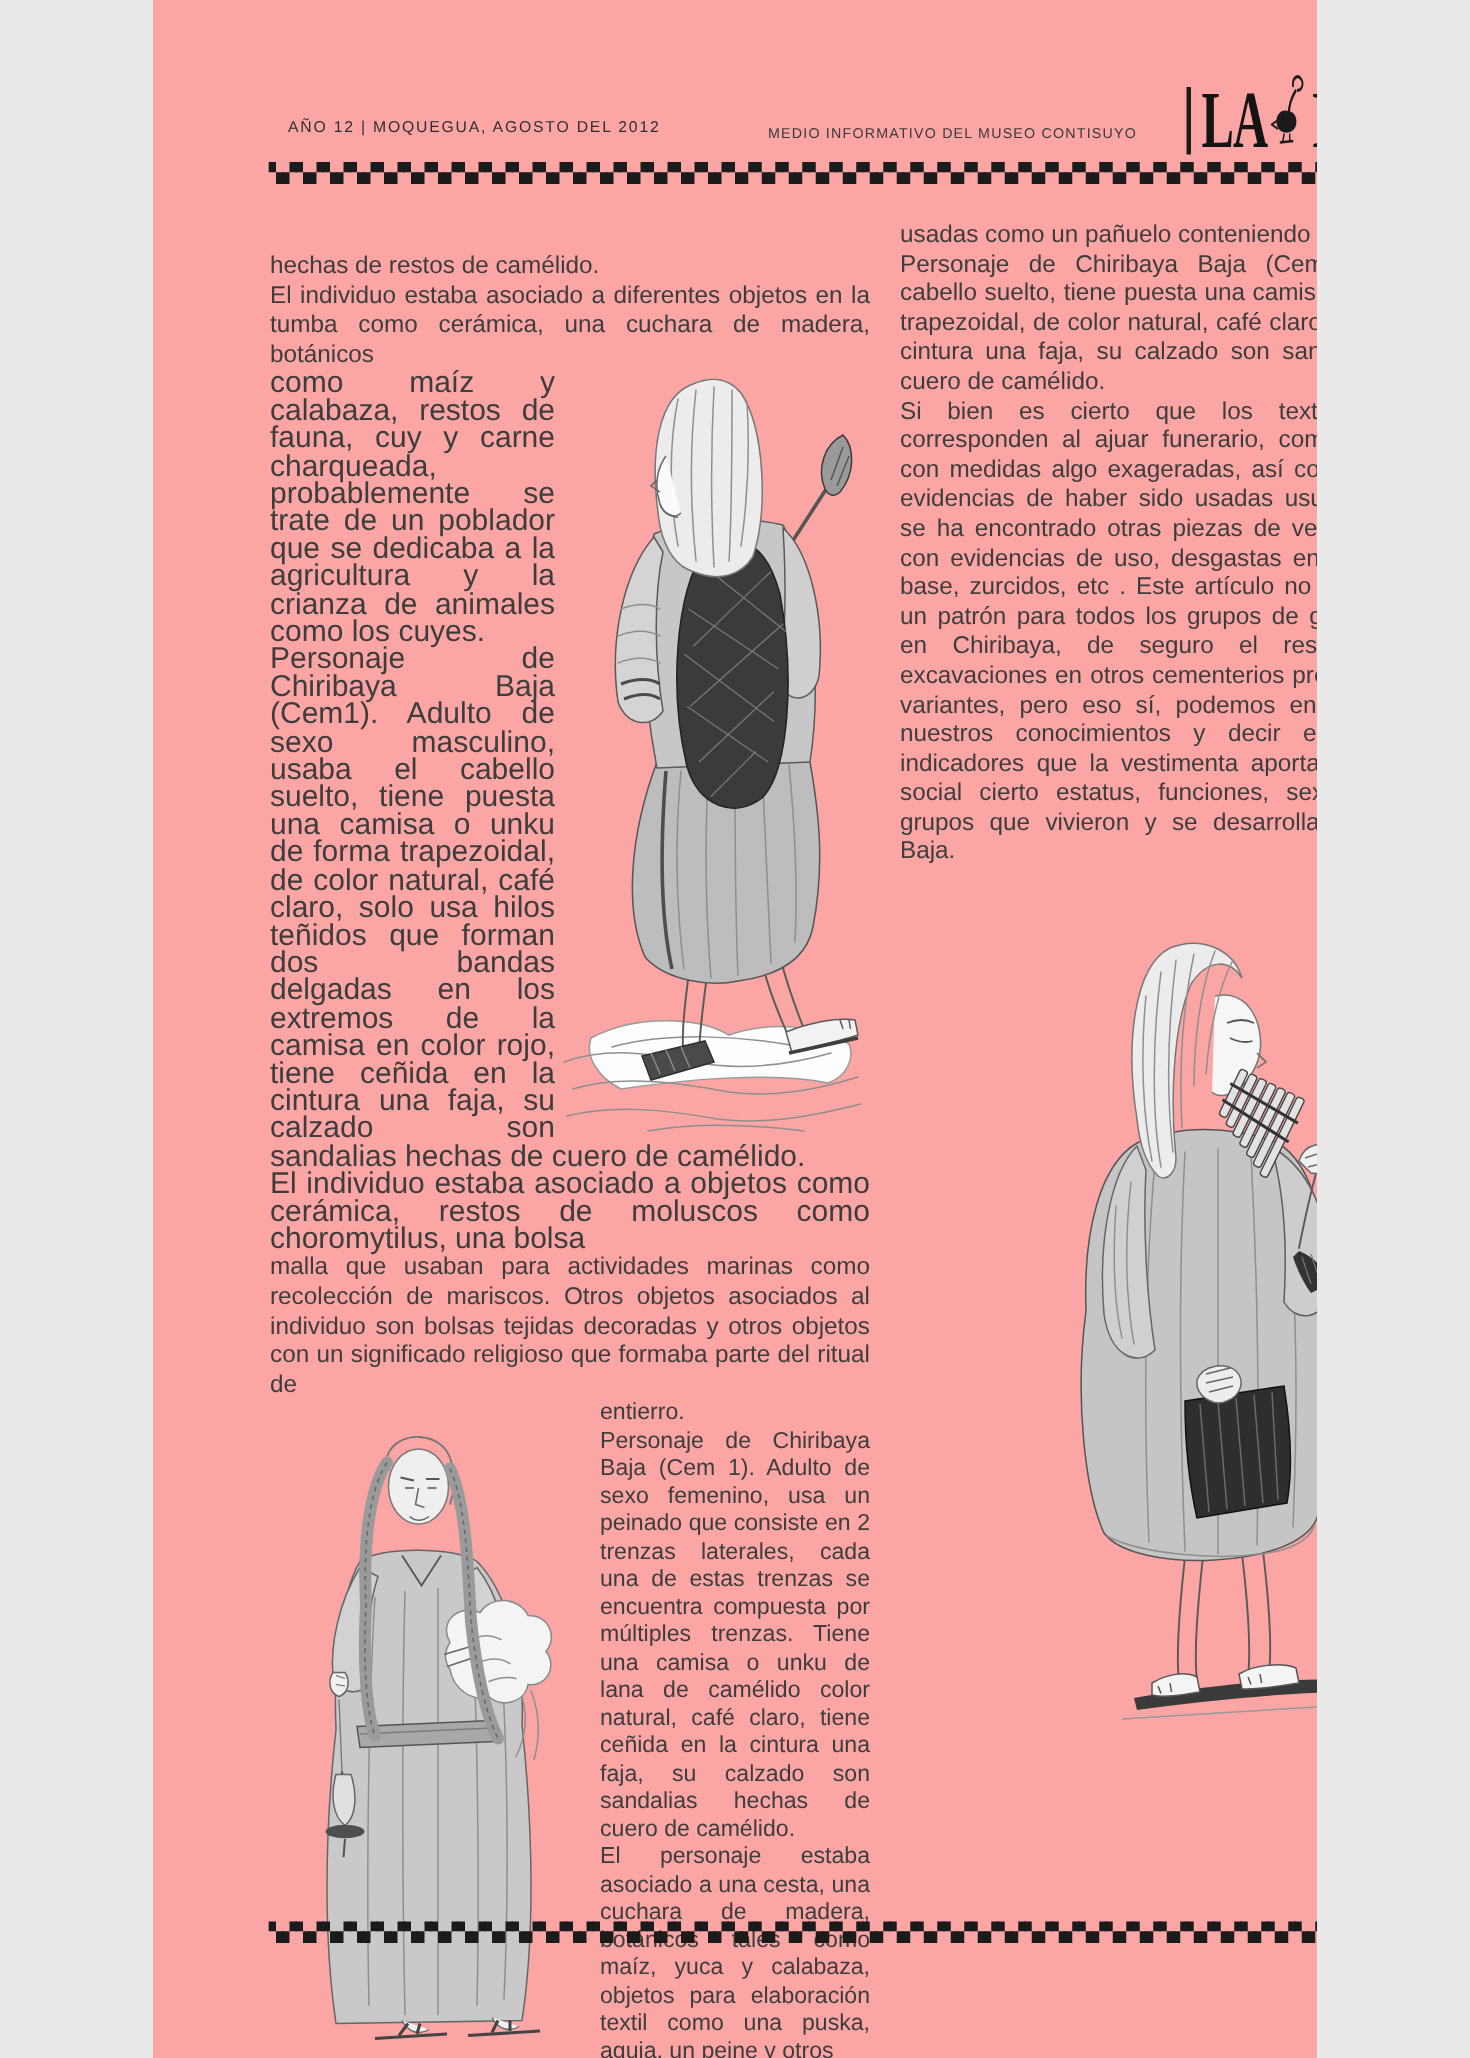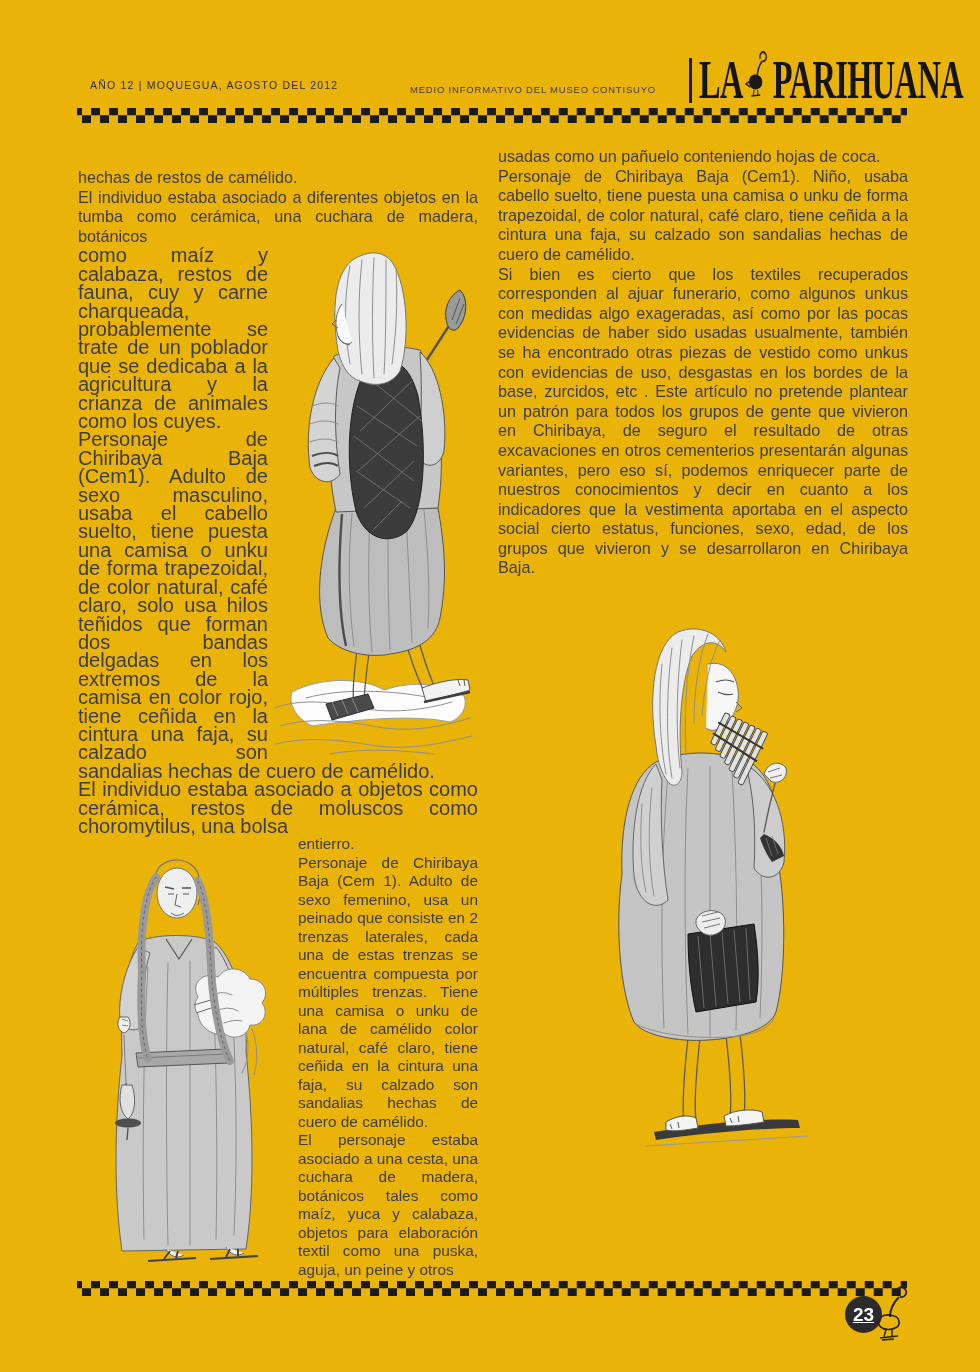--- a/index.html
+++ b/index.html
@@ -1,16 +1,16 @@
 <!DOCTYPE html>
 <html><head>
 <meta charset="utf-8">
 <style>
   html,body{margin:0;padding:0;background:#e9e9e9;}
-  .page{position:relative;width:980px;height:1372px;background:#eab308;margin:0 auto;
+  .page{position:relative;width:776px;height:1372px;background:#fca5a5;margin:0 auto;
         font-family:"Liberation Sans",sans-serif;color:#3d3d3d;overflow:hidden;}
 
   
   .issue-line{position:absolute;left:90px;top:79px;font-size:10.5px;letter-spacing:1.2px;
               color:#2e2e2e;white-space:nowrap;}
   .tagline{position:absolute;left:410px;top:84px;width:272px;text-align:left;
            font-size:9.5px;letter-spacing:0.8px;color:#3a3a3a;white-space:nowrap;}
   .mast-divider{position:absolute;left:689px;top:58px;width:3px;height:45px;background:#1c1c1c;}
   .masthead{position:absolute;left:699px;top:53px;white-space:nowrap;}
   .masthead-inner{display:inline-flex;align-items:flex-end;gap:4px;
@@ -126,20 +126,21 @@
         <path class="sketch-line" d="M78,20 C72,50 72,85 78,118 M90,14 C86,50 86,90 90,128 M102,12 C100,50 100,95 102,132 M114,14 C114,50 114,95 112,128 M124,22 C126,55 124,90 120,118"></path>
 
         <path d="M70,58 C64,66 62,78 66,90 C69,98 76,100 80,96" fill="#fafafa" stroke="#666"></path>
         <path d="M64,74 L60,78 L66,82 M66,90 Q68,97 78,99" fill="none" stroke="#666" stroke-width="1"></path>
       </svg>
     </div>
 
     <p class="wrap1">como maíz y calabaza, restos de fauna, cuy y carne charqueada, probablemente se trate de un poblador que se dedicaba a la agricultura y la crianza de animales como los cuyes.</p>
     <p class="wrap1">Personaje de Chiribaya Baja (Cem1). Adulto de sexo masculino, usaba el cabello suelto, tiene puesta una camisa o unku de forma trapezoidal, de color natural, café claro, solo usa hilos teñidos que forman dos bandas delgadas en los extremos de la camisa en color rojo, tiene ceñida en la cintura una faja, su calzado son sandalias hechas de cuero de camélido.</p>
     <p class="wrap1">El individuo estaba asociado a objetos como cerámica, restos de moluscos como choromytilus, una bolsa</p>
+    <p>malla que usaban para actividades marinas como recolección de mariscos. Otros objetos asociados al individuo son bolsas tejidas decoradas y otros objetos con un significado religioso que formaba parte del ritual de</p>
 
     <div class="fig fig2">
       <svg viewBox="0 0 214 418">
 
         <path d="M60,96 C72,86 124,86 138,96 C158,116 170,160 168,205 C176,280 176,350 168,402 L44,404 C36,350 36,280 44,208 C42,160 48,116 60,96 Z" fill="#c9c9c9" stroke="#666"></path>
         <path class="sketch-line" d="M70,120 C66,180 64,300 66,392 M90,116 C88,190 88,310 90,398 M112,114 C112,190 112,310 112,398 M134,118 C138,190 140,300 138,392 M152,130 C158,200 160,300 156,388"></path>
 
         <path d="M58,206 L148,202 L150,216 L60,220 Z" fill="#a8a8a8" stroke="#555"></path>
         <path d="M60,211 L148,207" stroke="#7c7c7c" stroke-width="1" fill="none"></path>
 

